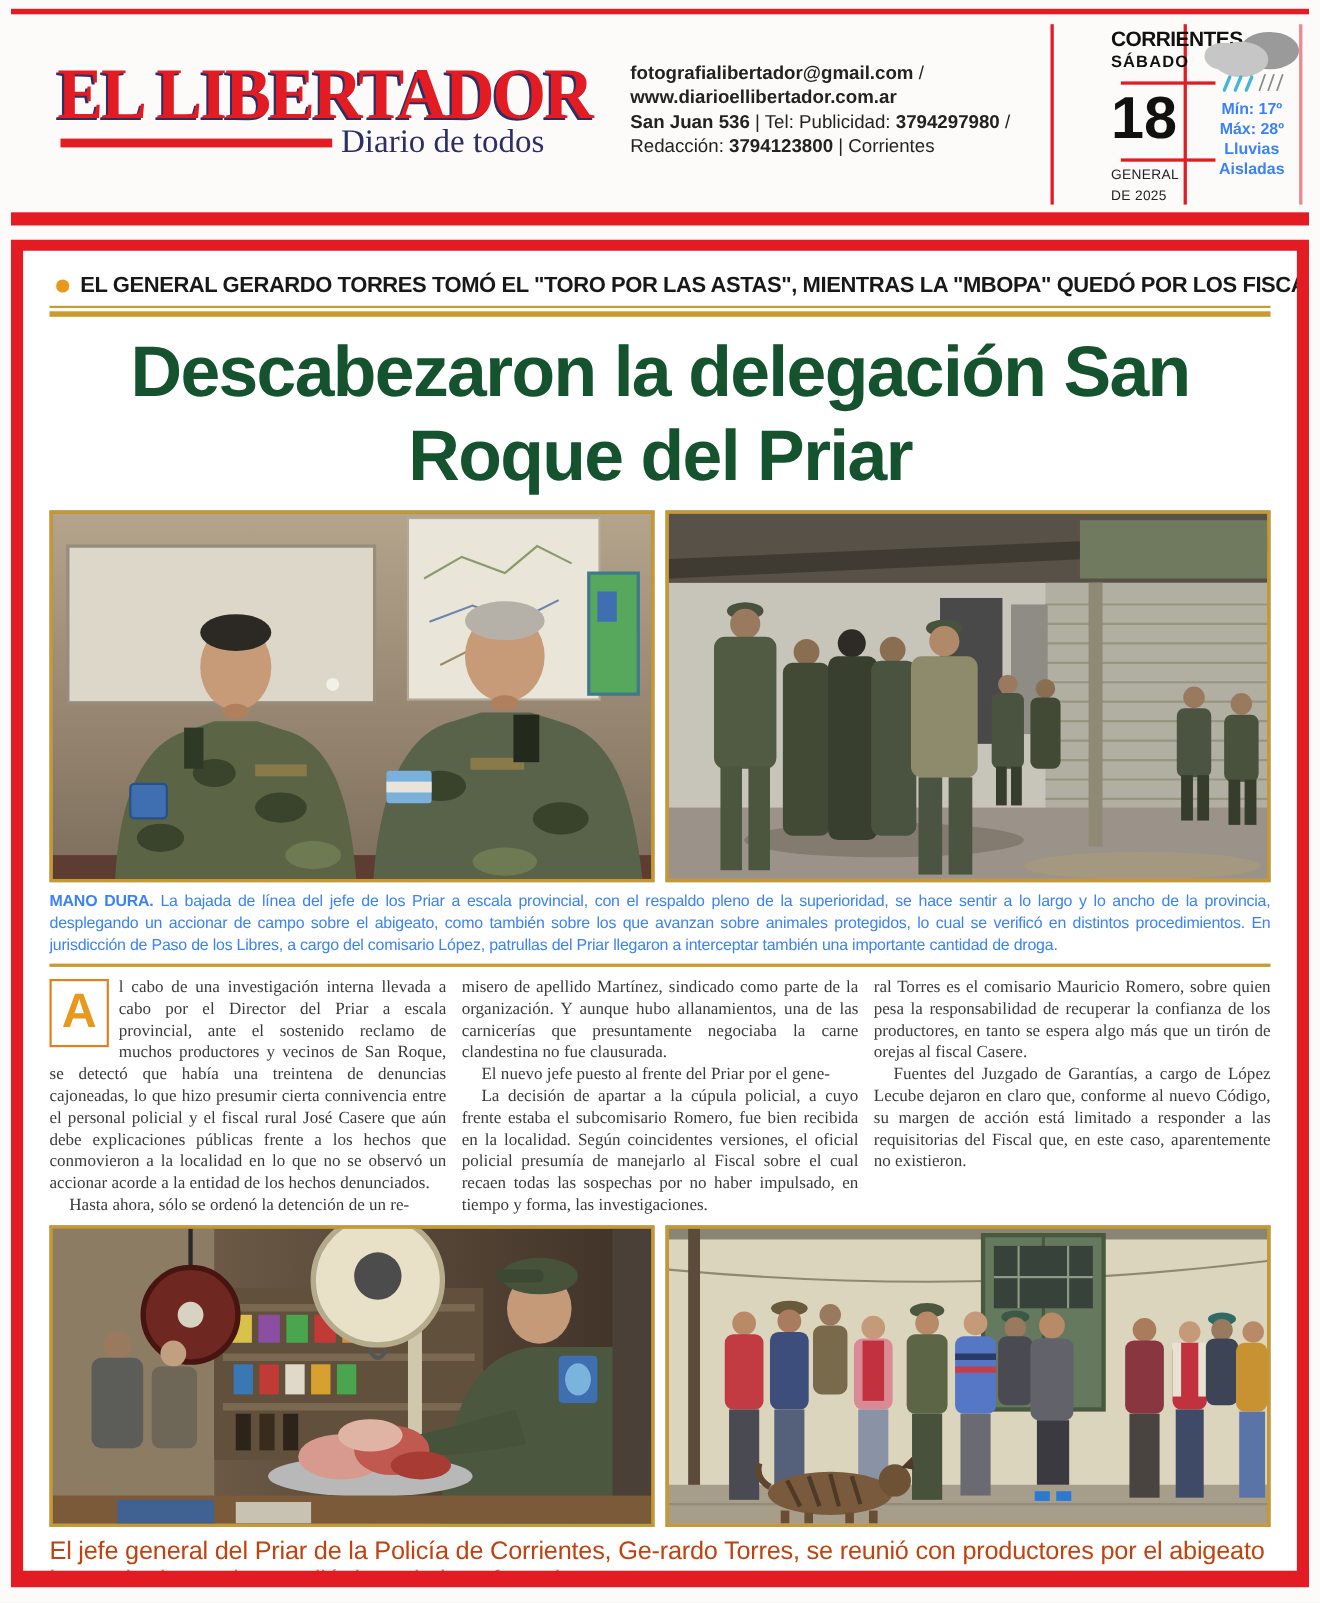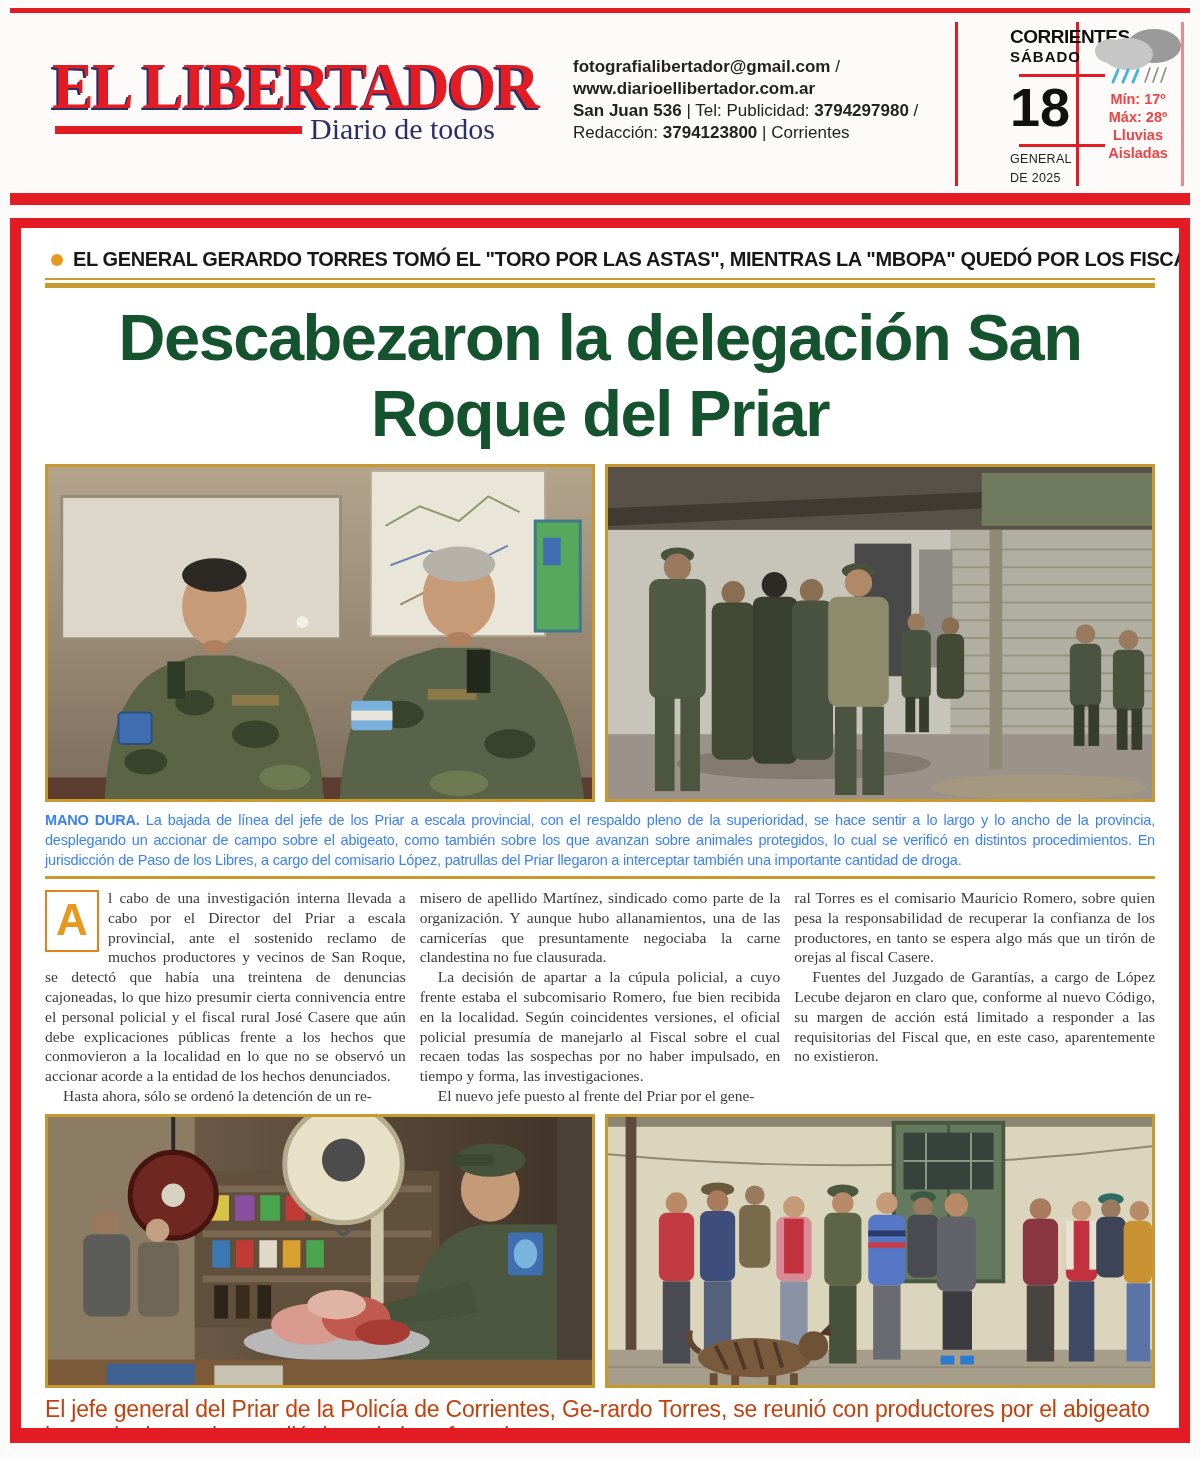--- a/index.html
+++ b/index.html
@@ -17,21 +17,21 @@
   .contact{position:absolute;left:545px;top:56px;width:400px;font-size:17px;line-height:22px;color:#222;margin-left:28px;}
   .contact b{font-weight:bold;}
   .vline{position:absolute;top:22px;height:164px;width:3px;background:#e31b23;}
   .vl1{left:955px;} .vl2{left:1076px;} .vl3{left:1181px;width:3px;background:#e98a8e;}
   .datebox{position:absolute;left:1010px;top:26px;width:104px;text-align:left;color:#111;}
   .datebox .region{font-weight:bold;font-size:19px;letter-spacing:-.5px;}
   .datebox .weekday{font-weight:bold;font-size:15px;letter-spacing:1px;margin-top:0;}
   .datebox .dhr{width:86px;height:3px;background:#e31b23;margin:9px auto 0;}
   .datebox .day{font-weight:bold;font-size:54px;line-height:56px;margin-top:2px;}
   .datebox .month{font-size:12.5px;margin-top:5px;letter-spacing:.3px;color:#222;}
-  .weather{position:absolute;left:1086px;top:24px;width:104px;text-align:center;color:#ef4444;}
+  .weather{position:absolute;left:1086px;top:24px;width:104px;text-align:center;color:#3b82f6;}
   .weather .t{font-weight:bold;font-size:14.5px;line-height:18px;}
   
   .frame{position:absolute;left:10px;top:218px;width:1180px;height:1225px;box-sizing:border-box;
          background:#fff;border:solid #e31b23;border-width:10px 11px 15px 11px;overflow:hidden;}
   .inner{padding:0 24px;}
   .kicker{display:flex;align-items:center;margin-top:20px;}
   .kicker .dot{width:12px;height:12px;border-radius:50%;background:#e8991d;margin:0 10px 0 6px;flex:0 0 auto;}
   .kicker .ktext{font-weight:bold;font-size:20px;letter-spacing:-.4px;color:#181818;white-space:nowrap;}
   .krule1{height:2px;background:#c99b2f;margin-top:7px;}
   .krule2{height:5px;background:#c99b2f;margin-top:3px;}
@@ -243,22 +243,22 @@
       </div>
       <div class="goldrule"></div>
 
       <div class="article">
         <div class="col">
           <p><span class="dropcap">A</span><span>l cabo de una investigación interna llevada a cabo por el Director del Priar a escala provincial, ante el sostenido reclamo de muchos productores y vecinos de San Roque, se detectó que había una treintena de denuncias cajoneadas, lo que hizo presumir cierta connivencia entre el personal policial y el fiscal rural José Casere que aún debe explicaciones públicas frente a los hechos que conmovieron a la localidad en lo que no se observó un accionar acorde a la entidad de los hechos denunciados.</span></p>
           <p class="ind">Hasta ahora, sólo se ordenó la detención de un re-</p>
         </div>
         <div class="col">
           <p>misero de apellido Martínez, sindicado como parte de la organización. Y aunque hubo allanamientos, una de las carnicerías que presuntamente negociaba la carne clandestina no fue clausurada.</p>
+          <p class="ind">El nuevo jefe puesto al frente del Priar por el gene-</p>
           <p class="ind">La decisión de apartar a la cúpula policial, a cuyo frente estaba el subcomisario Romero, fue bien recibida en la localidad. Según coincidentes versiones, el oficial policial presumía de manejarlo al Fiscal sobre el cual recaen todas las sospechas por no haber impulsado, en tiempo y forma, las investigaciones.</p>
-          <p class="ind">El nuevo jefe puesto al frente del Priar por el gene-</p>
         </div>
         <div class="col">
           <p>ral Torres es el comisario Mauricio Romero, sobre quien pesa la responsabilidad de recuperar la confianza de los productores, en tanto se espera algo más que un tirón de orejas al fiscal Casere.</p>
           <p class="ind">Fuentes del Juzgado de Garantías, a cargo de López Lecube dejaron en claro que, conforme al nuevo Código, su margen de acción está limitado a responder a las requisitorias del Fiscal que, en este caso, aparentemente no existieron.</p>
         </div>
       </div>
 
       <div class="photorow row2">
         <figure class="photo" style="margin:0">
           <svg viewBox="0 0 556 274" height="268" preserveAspectRatio="none">

